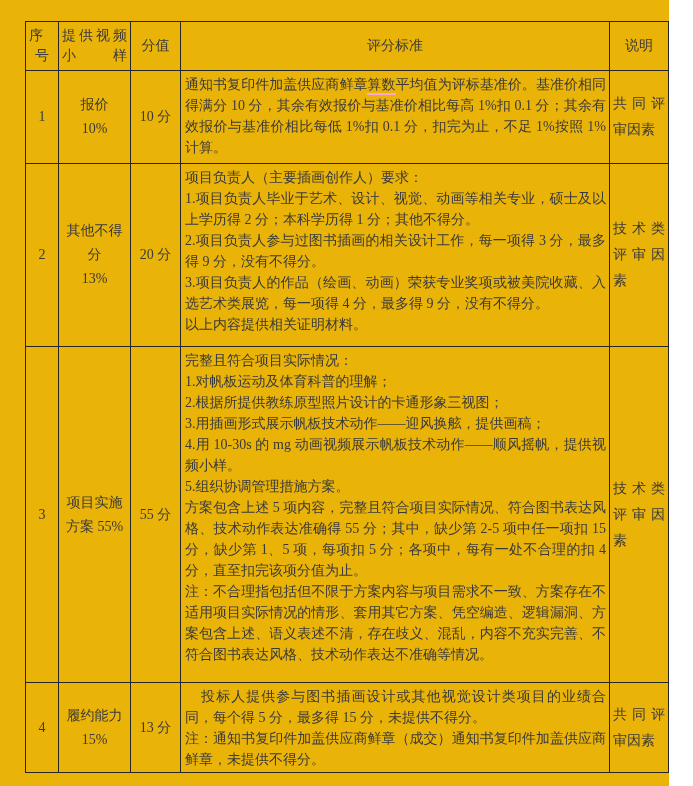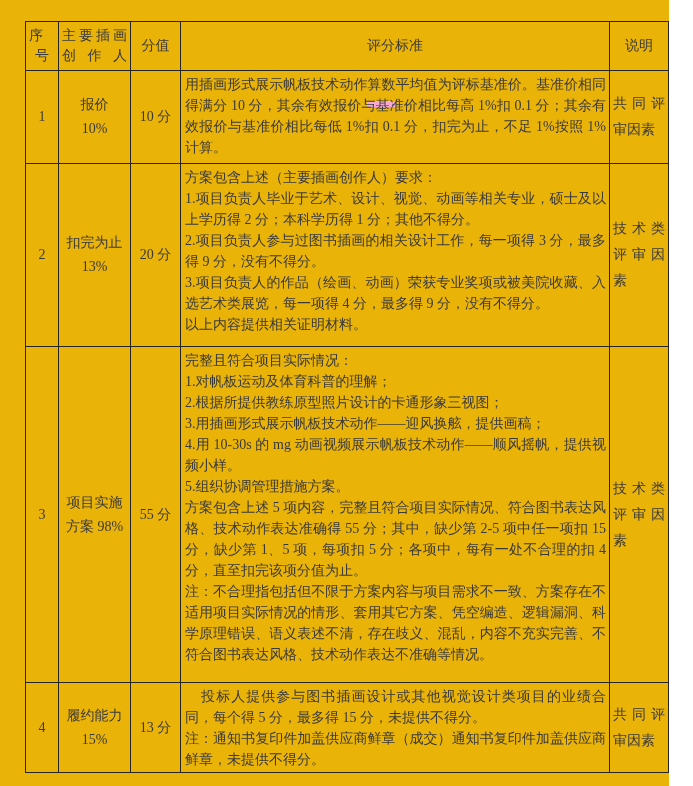--- a/index.html
+++ b/index.html
@@ -72,22 +72,22 @@
     margin: 0;
     text-align: justify;
   }
   td.note-cell {
     vertical-align: middle;
     padding: 0 3px;
     line-height: 26px;
     text-align: justify;
   }
   .underline-red {
-    border-bottom: 6px solid #f9a8d4;
-    padding-bottom: 9px;
+    border-bottom: 2px solid #f9a8d4;
+    padding-bottom: 1px;
   }
   .indent-first { text-indent: 1.15em; }
 </style>
 </head>
 <body>
 
 <div class="page">
   <table class="score-table">
     <colgroup>
       <col class="c-no">
@@ -95,21 +95,21 @@
         <col class="c-score">
         <col class="c-crit">
         <col class="c-note">
     </colgroup>
     <thead>
       <tr class="hdr">
         <th class="hcell">
             <div>序号</div>
           </th>
         <th class="hcell h-factor">
-            <div>主要插画创作人</div>
+            <div>提供视频小样</div>
           </th>
         <th class="hcell">
             <div>分值</div>
           </th>
         <th class="hcell">
             <div>评分标准</div>
           </th>
         <th class="hcell">
             <div>说明</div>
           </th>
@@ -118,58 +118,58 @@
     <tbody>
 
       <tr class="row-1">
         <td class="no-cell">1</td>
         <td class="factor-cell">
           <div>报价</div>
           <div>10%</div>
         </td>
         <td class="score-cell">10 分</td>
         <td class="crit-cell">
-          <p><span>用插画形式展示帆板技术动作</span><span class="underline-red">算数</span><span>平均值为评标基准价。基准价相同得满分 10 分，其余有效报价与基准价相比每高 1%扣 0.1 分；其余有效报价与基准价相比每低 1%扣 0.1 分，扣完为止，不足 1%按照 1%计算。</span></p>
+          <p><span>通知书复印件加盖供应商鲜章</span><span class="underline-red">算数</span><span>平均值为评标基准价。基准价相同得满分 10 分，其余有效报价与基准价相比每高 1%扣 0.1 分；其余有效报价与基准价相比每低 1%扣 0.1 分，扣完为止，不足 1%按照 1%计算。</span></p>
         </td>
         <td class="note-cell">共同评审因素</td>
       </tr>
 
       <tr class="row-2">
         <td class="no-cell">2</td>
         <td class="factor-cell">
-          <div>扣完为止</div>
+          <div>其他不得分</div>
           <div>13%</div>
         </td>
         <td class="score-cell">20 分</td>
         <td class="crit-cell">
-          <p>方案包含上述（主要插画创作人）要求：</p>
+          <p>项目负责人（主要插画创作人）要求：</p>
           <p>1.项目负责人毕业于艺术、设计、视觉、动画等相关专业，硕士及以上学历得 2 分；本科学历得 1 分；其他不得分。</p>
           <p>2.项目负责人参与过图书插画的相关设计工作，每一项得 3 分，最多得 9 分，没有不得分。</p>
           <p>3.项目负责人的作品（绘画、动画）荣获专业奖项或被美院收藏、入选艺术类展览，每一项得 4 分，最多得 9 分，没有不得分。</p>
           <p>以上内容提供相关证明材料。</p>
         </td>
         <td class="note-cell">技术类评审因素</td>
       </tr>
 
       <tr class="row-3">
         <td class="no-cell">3</td>
         <td class="factor-cell">
           <div>项目实施</div>
-          <div>方案 98%</div>
+          <div>方案 55%</div>
         </td>
         <td class="score-cell">55 分</td>
         <td class="crit-cell">
           <p>完整且符合项目实际情况：</p>
           <p>1.对帆板运动及体育科普的理解；</p>
           <p>2.根据所提供教练原型照片设计的卡通形象三视图；</p>
           <p>3.用插画形式展示帆板技术动作——迎风换舷，提供画稿；</p>
           <p>4.用 10-30s 的 mg 动画视频展示帆板技术动作——顺风摇帆，提供视频小样。</p>
           <p>5.组织协调管理措施方案。</p>
           <p>方案包含上述 5 项内容，完整且符合项目实际情况、符合图书表达风格、技术动作表达准确得 55 分；其中，缺少第 2-5 项中任一项扣 15 分，缺少第 1、5 项，每项扣 5 分；各项中，每有一处不合理的扣 4 分，直至扣完该项分值为止。</p>
-          <p>注：不合理指包括但不限于方案内容与项目需求不一致、方案存在不适用项目实际情况的情形、套用其它方案、凭空编造、逻辑漏洞、科学原理错误、语义表述不清，存在歧义、混乱，内容不充实完善、不符合图书表达风格、技术动作表达不准确等情况。</p>
+          <p>注：不合理指包括但不限于方案内容与项目需求不一致、方案存在不适用项目实际情况的情形、套用其它方案、凭空编造、逻辑漏洞、方案包含上述、语义表述不清，存在歧义、混乱，内容不充实完善、不符合图书表达风格、技术动作表达不准确等情况。</p>
         </td>
         <td class="note-cell">技术类评审因素</td>
       </tr>
 
       <tr class="row-4">
         <td class="no-cell">4</td>
         <td class="factor-cell">
           <div>履约能力</div>
           <div>15%</div>
         </td>

